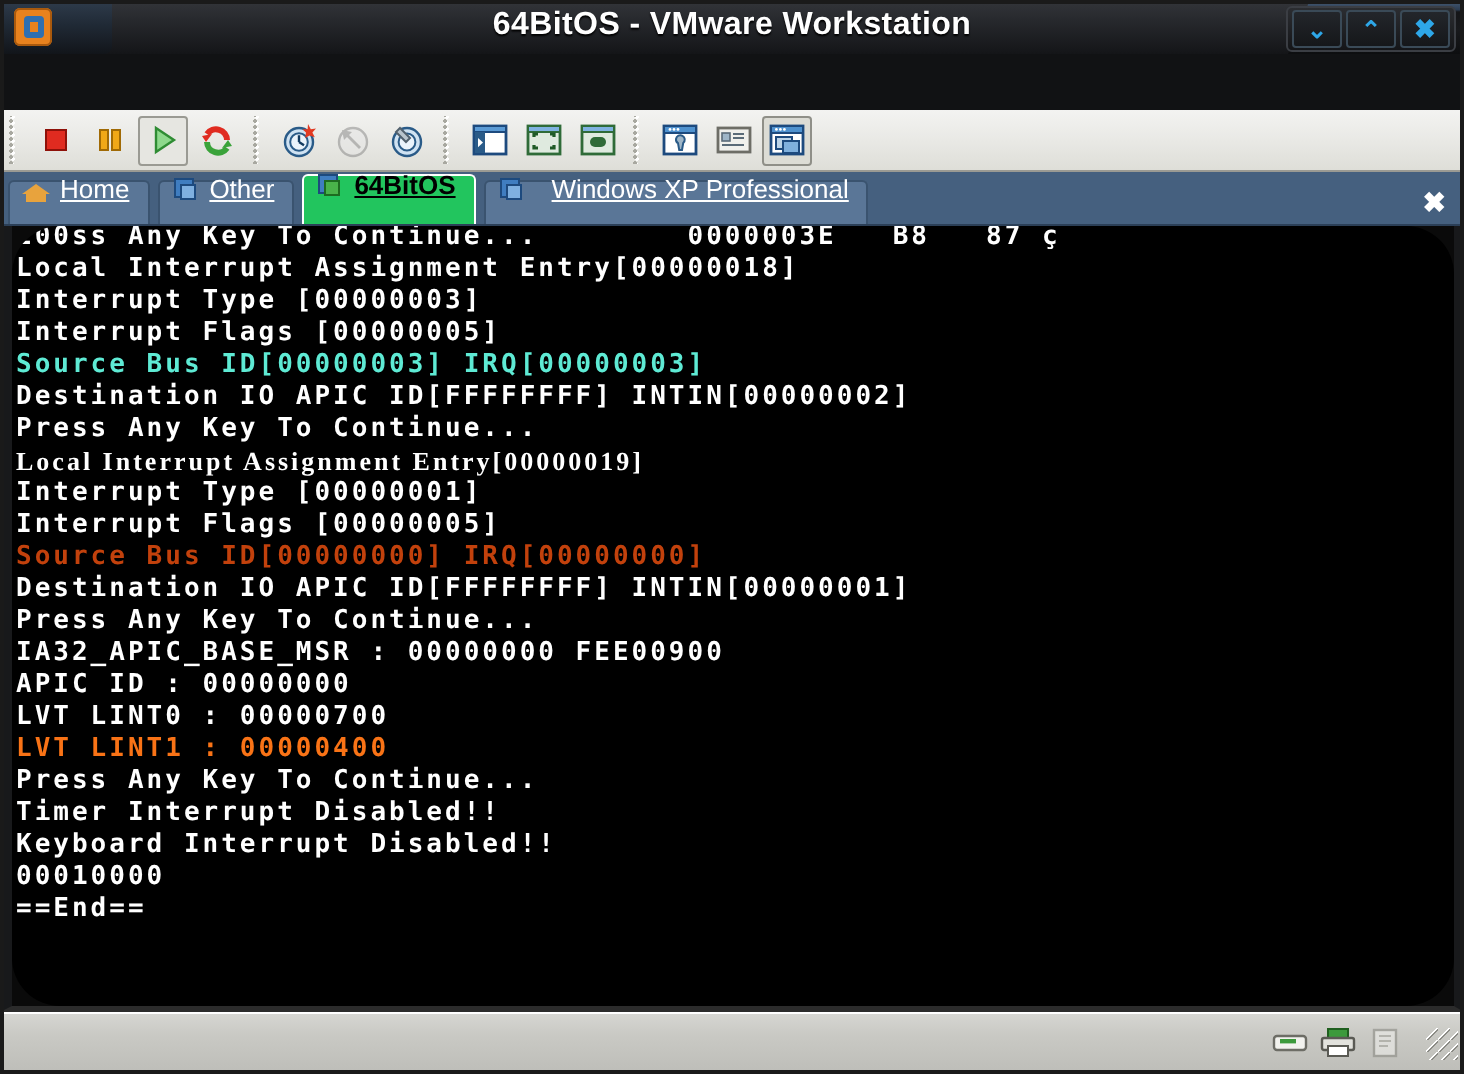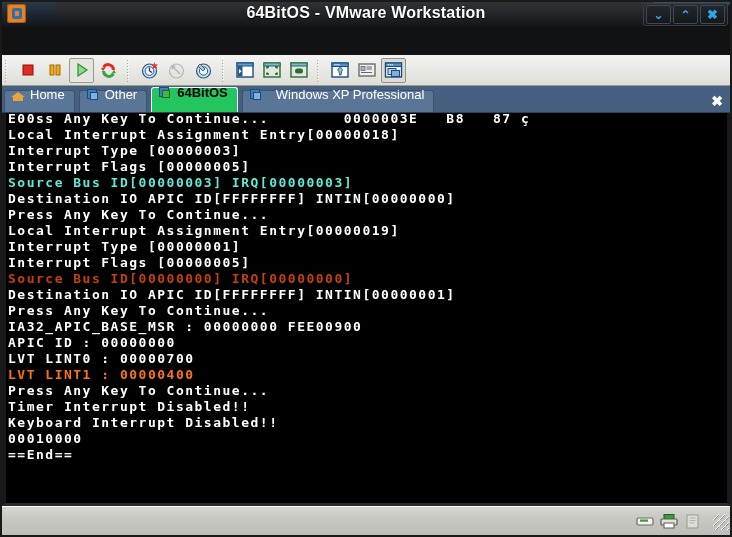--- a/index.html
+++ b/index.html
@@ -138,21 +138,21 @@
     display:flex;align-items:flex-end;
     border-bottom:1px solid #2b3f57;
   }
   .tab{
     height:22px;margin-left:4px;padding:0 9px 15px 6px;
     display:flex;align-items:center;gap:5px;
     font-size:13px;color:#ffffff;
     background:#5a7697;
     border:1px solid #3a536f;border-bottom:none;
     border-top-left-radius:3px;border-top-right-radius:3px;
-    box-sizing:border-box;cursor:pointer;white-space:nowrap;
+    box-sizing:border-box;cursor:pointer;white-space:nowrap;text-decoration:underline;
   }
   .tab.active{
     height:25px;background:#22c55e;color:#000;font-weight:bold;
     border-color:#ffffff;
   }
   .tab-close{
     margin-left:auto;margin-right:9px;margin-bottom:4px;
     color:#fff;font-size:14px;font-weight:bold;cursor:pointer;
     line-height:1;
   }
@@ -188,20 +188,21 @@
     box-sizing:border-box;
     border-left:6px solid #18191b;
     border-right:5px solid #18191b;
     border-bottom:3px solid #2b2b2b;
   }
   .console{
     position:absolute;left:0;top:0;right:0;bottom:0;
     background:#000000;
     overflow:hidden;
     padding:0;
+    border-radius:24px;
   }
   .con-line{
     font-family:"DejaVu Sans Mono","Liberation Mono",monospace;
     font-size:13px;
     line-height:16px;
     height:16px;
     color:#ffffff;
     white-space:pre;
     letter-spacing:1.5px;
     padding-left:2px;
@@ -405,23 +406,23 @@
     <div class="tab-close">✖</div>
   </div>
 
   <div class="console-wrap">
     <div class="console" id="console" style="background: rgb(0, 0, 0);">
         <div class="con-line" style="color: rgb(255, 255, 255);">E00ss Any Key To Continue...        0000003E   B8   87 ç</div>
         <div class="con-line" style="color: rgb(255, 255, 255);">Local Interrupt Assignment Entry[00000018]</div>
         <div class="con-line" style="color: rgb(255, 255, 255);">Interrupt Type [00000003]</div>
         <div class="con-line" style="color: rgb(255, 255, 255);">Interrupt Flags [00000005]</div>
         <div class="con-line" style="color: #5eead4;">Source Bus ID[00000003] IRQ[00000003]</div>
-        <div class="con-line" style="color: rgb(255, 255, 255);">Destination IO APIC ID[FFFFFFFF] INTIN[00000000]</div>
+        <div class="con-line" style="color: rgb(255, 255, 255);">Destination IO APIC ID[FFFFFFFF] INTIN[00000002]</div>
         <div class="con-line" style="color: rgb(255, 255, 255);">Press Any Key To Continue...</div>
-        <div class="con-line" style="color: rgb(255, 255, 255);">Local Interrupt Assignment Entry[00000019]</div>
+        <div class="con-line" style="color: rgb(255, 255, 255); font-family: Liberation Serif, serif;">Local Interrupt Assignment Entry[00000019]</div>
         <div class="con-line" style="color: rgb(255, 255, 255);">Interrupt Type [00000001]</div>
         <div class="con-line" style="color: rgb(255, 255, 255);">Interrupt Flags [00000005]</div>
         <div class="con-line" style="color: #c2410c;">Source Bus ID[00000000] IRQ[00000000]</div>
         <div class="con-line" style="color: rgb(255, 255, 255);">Destination IO APIC ID[FFFFFFFF] INTIN[00000001]</div>
         <div class="con-line" style="color: rgb(255, 255, 255);">Press Any Key To Continue...</div>
         <div class="con-line" style="color: rgb(255, 255, 255);">IA32_APIC_BASE_MSR : 00000000 FEE00900</div>
         <div class="con-line" style="color: rgb(255, 255, 255);">APIC ID : 00000000</div>
         <div class="con-line" style="color: rgb(255, 255, 255);">LVT LINT0 : 00000700</div>
         <div class="con-line" style="color: #f97316;">LVT LINT1 : 00000400</div>
         <div class="con-line" style="color: rgb(255, 255, 255);">Press Any Key To Continue...</div>

